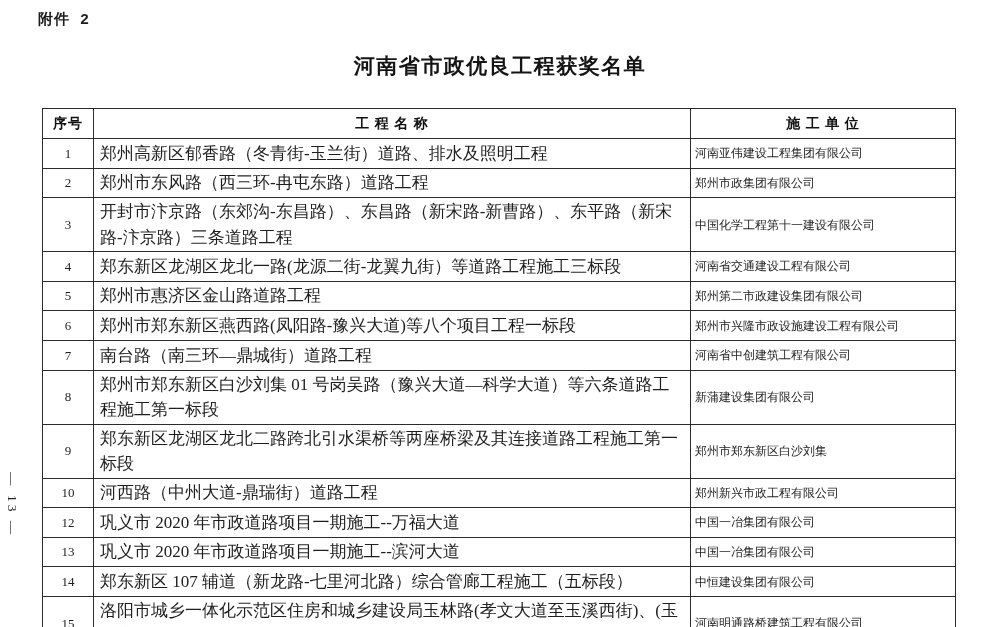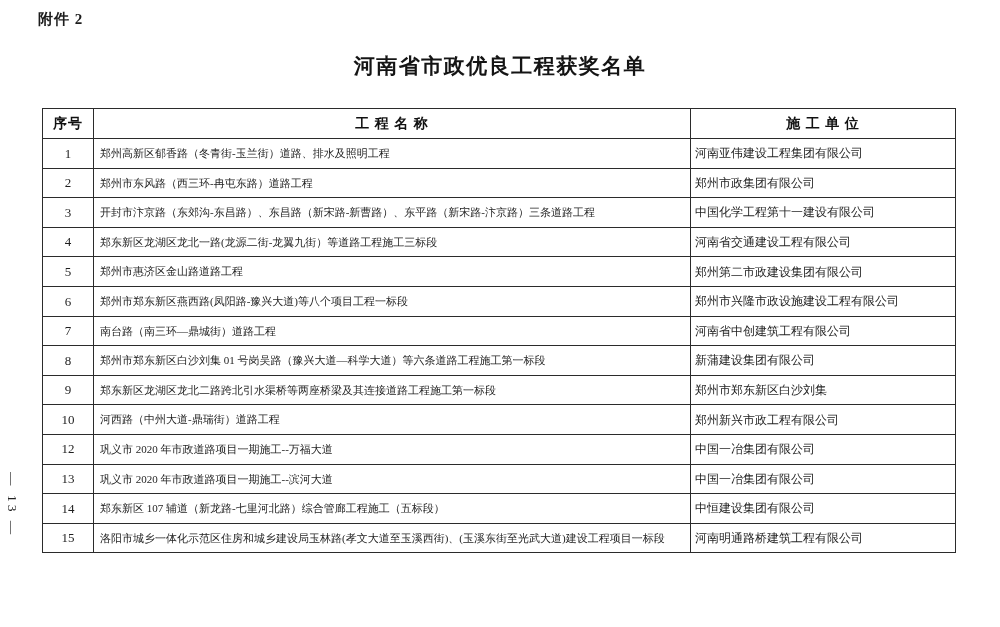--- a/index.html
+++ b/index.html
@@ -11,21 +11,21 @@
     color: #1a1a1a;
     overflow: hidden;
   }
   .page {
     position: absolute; inset: 0;
     background: #ffffff;
   }
   .attachment-label {
     position: absolute;
     left: 38px; top: 10px;
-    font-family: Liberation Serif, serif;
+    font-family: Liberation Mono, monospace;
     font-weight: 700;
     font-size: 15px;
     color: #1c1c1c;
     letter-spacing: 1px;
   }
   .doc-title {
     position: absolute;
     left: 0; top: 52px;
     width: 1000px;
     text-align: center;
@@ -65,21 +65,21 @@
     height: 30px;
     font-size: 14px;
     font-weight: 700;
     text-align: center;
     letter-spacing: 1px;
     color: #111;
     font-family: Liberation Serif, serif;
   }
   .award-table td {
     height: 29.6px;
-    font-size: 11px;
+    font-size: 17px;
     line-height: 1.5;
     color: #1e1e1e;
     padding: 1px 4px;
   }
   .award-table td.cell-no {
     text-align: center;
     font-size: 13px;
     padding: 1px 0;
   }
   .award-table td.cell-proj { padding-left: 6px; }

